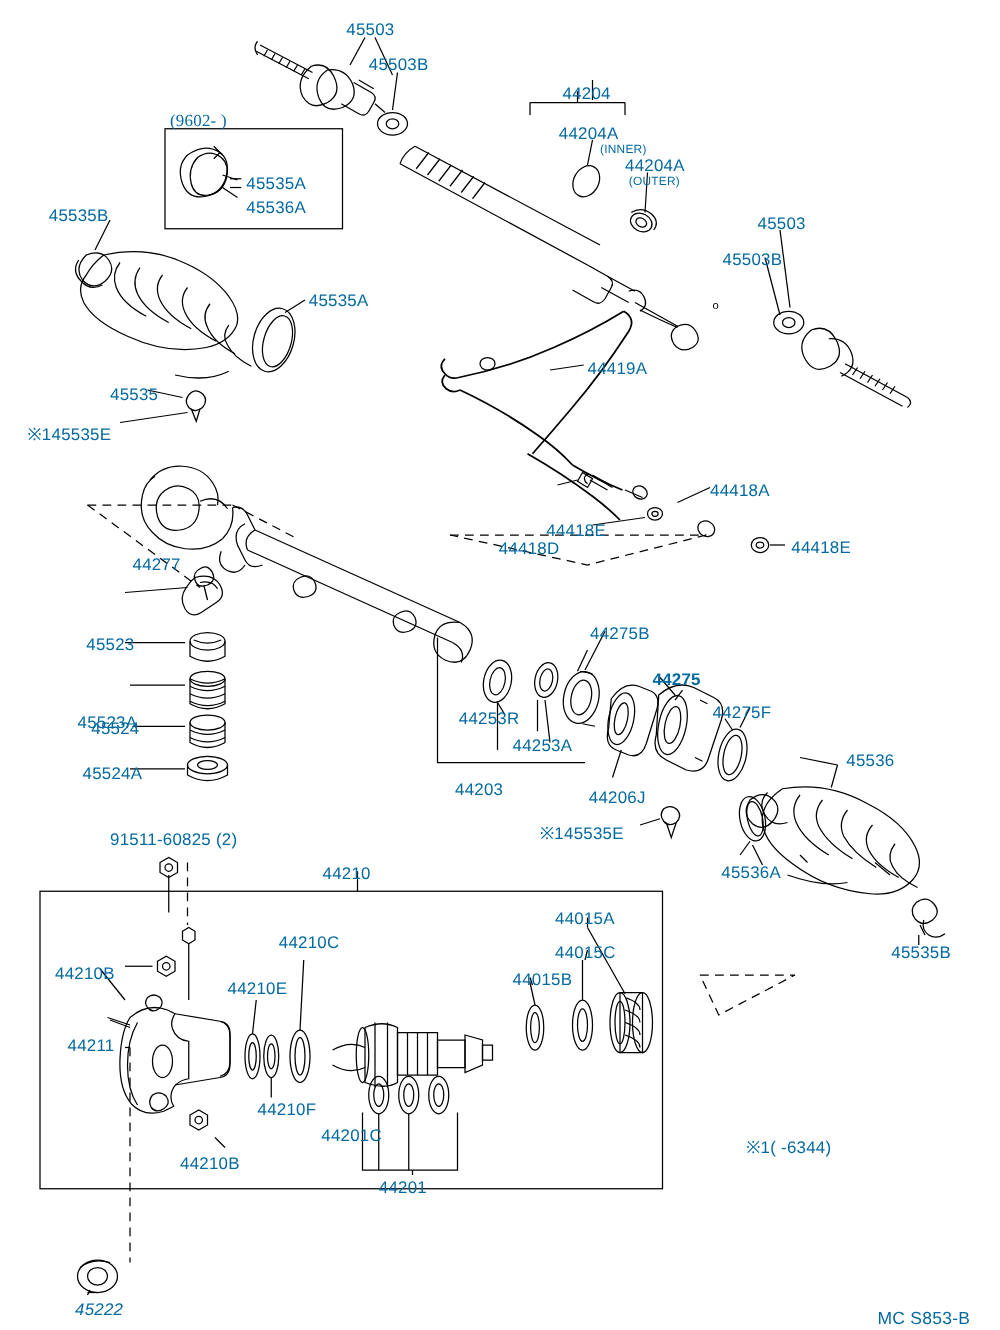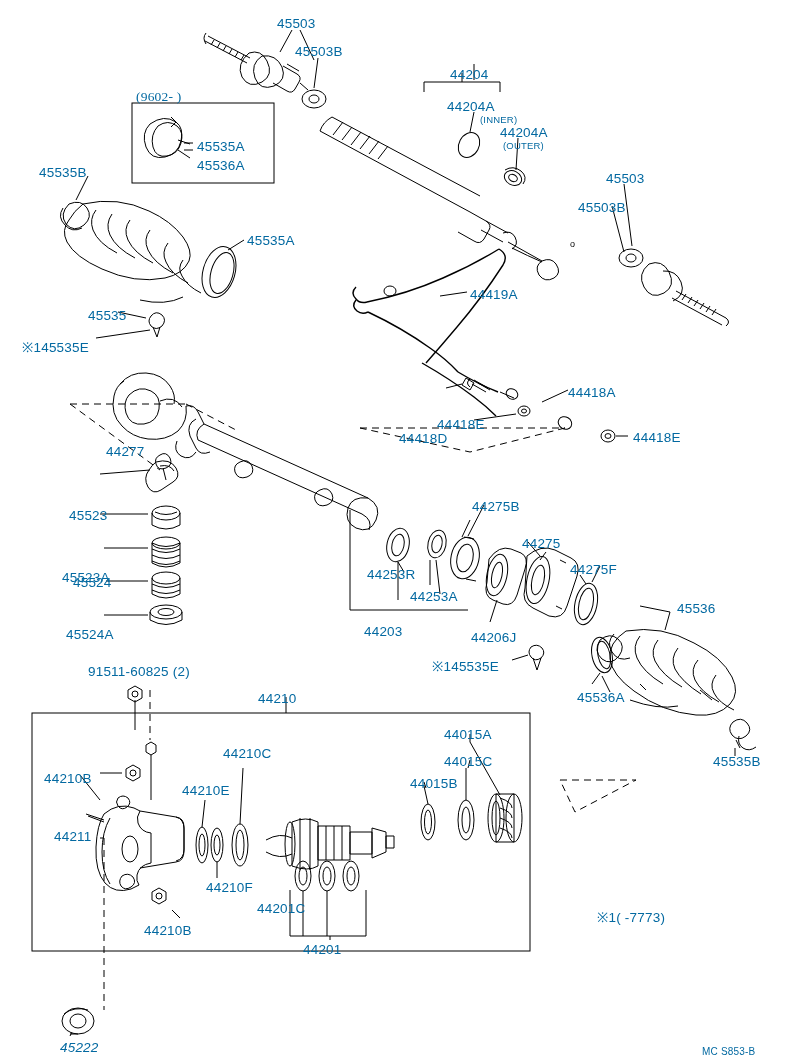--- a/index.html
+++ b/index.html
@@ -13,21 +13,21 @@
   }
   #sheet{position:absolute;left:0;top:0;width:800px;height:1064px;}
   .lbl{
     position:absolute;
     font-size:13.5px;
     letter-spacing:.2px;
     white-space:nowrap;
     color:#0369a1;
   }
   .lbl.tiny{font-size:9.5px;}
-  .lbl.mc{font-size:10px;}
+  .lbl.mc{font-size:14px;}
   svg{position:absolute;left:0;top:0;}
   .ln{stroke:#000;fill:none;stroke-width:1;}
   .ln2{stroke:#000;fill:none;stroke-width:1.4;}
   .dash{stroke:#000;fill:none;stroke-width:1;stroke-dasharray:7 5;}
   .nofill{fill:none;stroke:#000;stroke-width:1;}
 </style>
 </head>
 <body>
 
 <div id="sheet">
@@ -418,23 +418,23 @@
   <div class="lbl" style="left:88px;top:308px;">45535</div>
   <div class="lbl" style="left:22px;top:338px;">※145535E</div>
   <div class="lbl" style="left:399px;top:383px;margin-top:48px;">44418D</div>
   <div class="lbl" style="left:568px;top:385px;">44418A</div>
   <div class="lbl" style="left:437px;top:417px;">44418E</div>
   <div class="lbl" style="left:633px;top:430px;">44418E</div>
   <div class="lbl" style="left:69px;top:444px;margin-left:37px;">44277</div>
   <div class="lbl" style="left:69px;top:508px;">45523</div>
   <div class="lbl" style="left:62px;top:542px;margin-top:28px;">45523A</div>
   <div class="lbl" style="left:73px;top:575px;">45524</div>
-  <div class="lbl" style="left:66px;top:611px;margin-top:16px;">45524A</div>
+  <div class="lbl" style="left:66px;top:611px;">45524A</div>
   <div class="lbl" style="left:446px;top:499px;margin-left:26px;">44275B</div>
-  <div class="lbl" style="left:522px;top:536px;">44275</div>
+  <div class="lbl" style="left:522px;top:536px;font-weight:bold;">44275</div>
   <div class="lbl" style="left:570px;top:562px;">44275F</div>
   <div class="lbl" style="left:367px;top:567px;">44253R</div>
   <div class="lbl" style="left:410px;top:589px;">44253A</div>
   <div class="lbl" style="left:364px;top:624px;">44203</div>
   <div class="lbl" style="left:471px;top:630px;">44206J</div>
   <div class="lbl" style="left:677px;top:601px;">45536</div>
   <div class="lbl" style="left:432px;top:657px;">※145535E</div>
   <div class="lbl" style="left:577px;top:690px;">45536A</div>
   <div class="lbl" style="left:713px;top:754px;">45535B</div>
   <div class="lbl" style="left:88px;top:664px;">91511-60825 (2)</div>
@@ -443,17 +443,17 @@
   <div class="lbl" style="left:444px;top:754px;">44015C</div>
   <div class="lbl" style="left:410px;top:776px;">44015B</div>
   <div class="lbl" style="left:223px;top:746px;">44210C</div>
   <div class="lbl" style="left:44px;top:771px;">44210B</div>
   <div class="lbl" style="left:182px;top:783px;">44210E</div>
   <div class="lbl" style="left:54px;top:810px;margin-top:19px;">44211</div>
   <div class="lbl" style="left:196px;top:880px;margin-left:10px;">44210F</div>
   <div class="lbl" style="left:257px;top:901px;">44201C</div>
   <div class="lbl" style="left:144px;top:923px;">44210B</div>
   <div class="lbl" style="left:303px;top:942px;">44201</div>
-  <div class="lbl" style="left:597px;top:908px;">※1(        -7773)</div>
+  <div class="lbl" style="left:597px;top:908px;">※1(        -6344)</div>
   <div class="lbl" style="left:60px;top:1040px;font-style:italic;">45222</div>
   <div class="lbl mc" style="left:702px;top:1046px;">MC S853-B</div>
 
 </div>
 
 </body></html>

